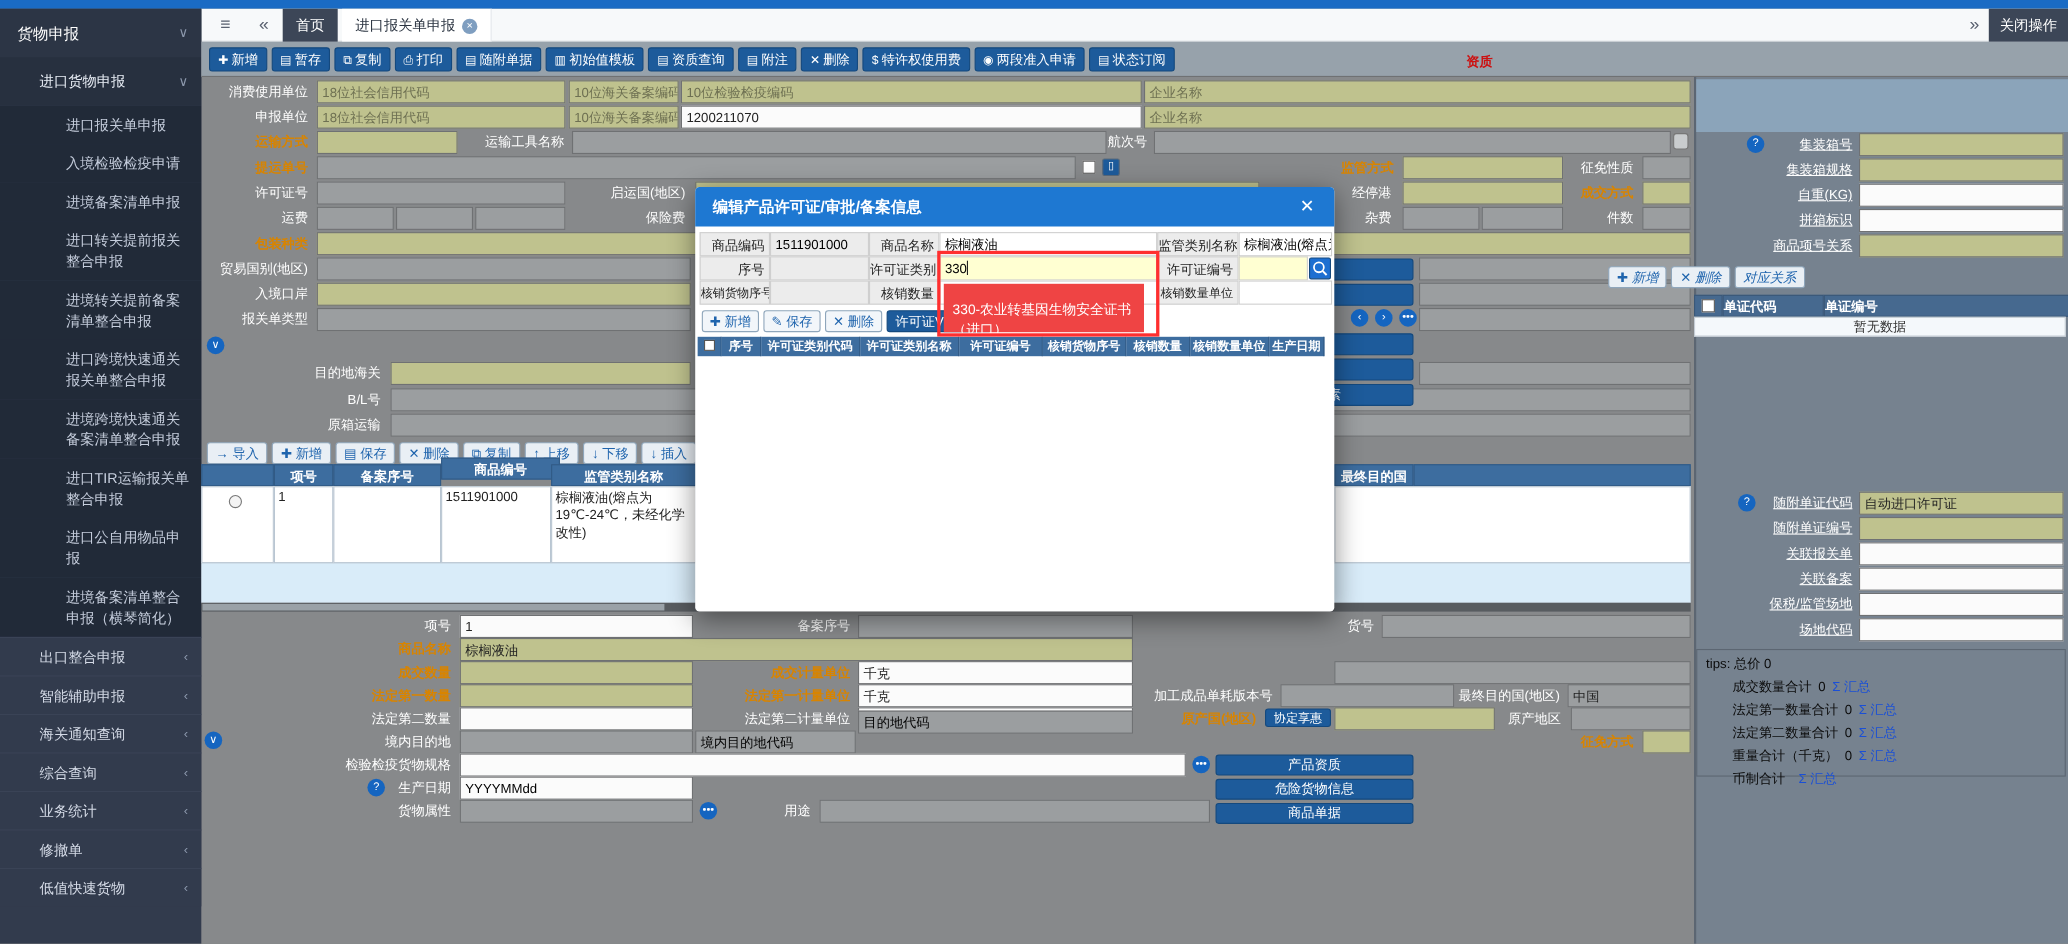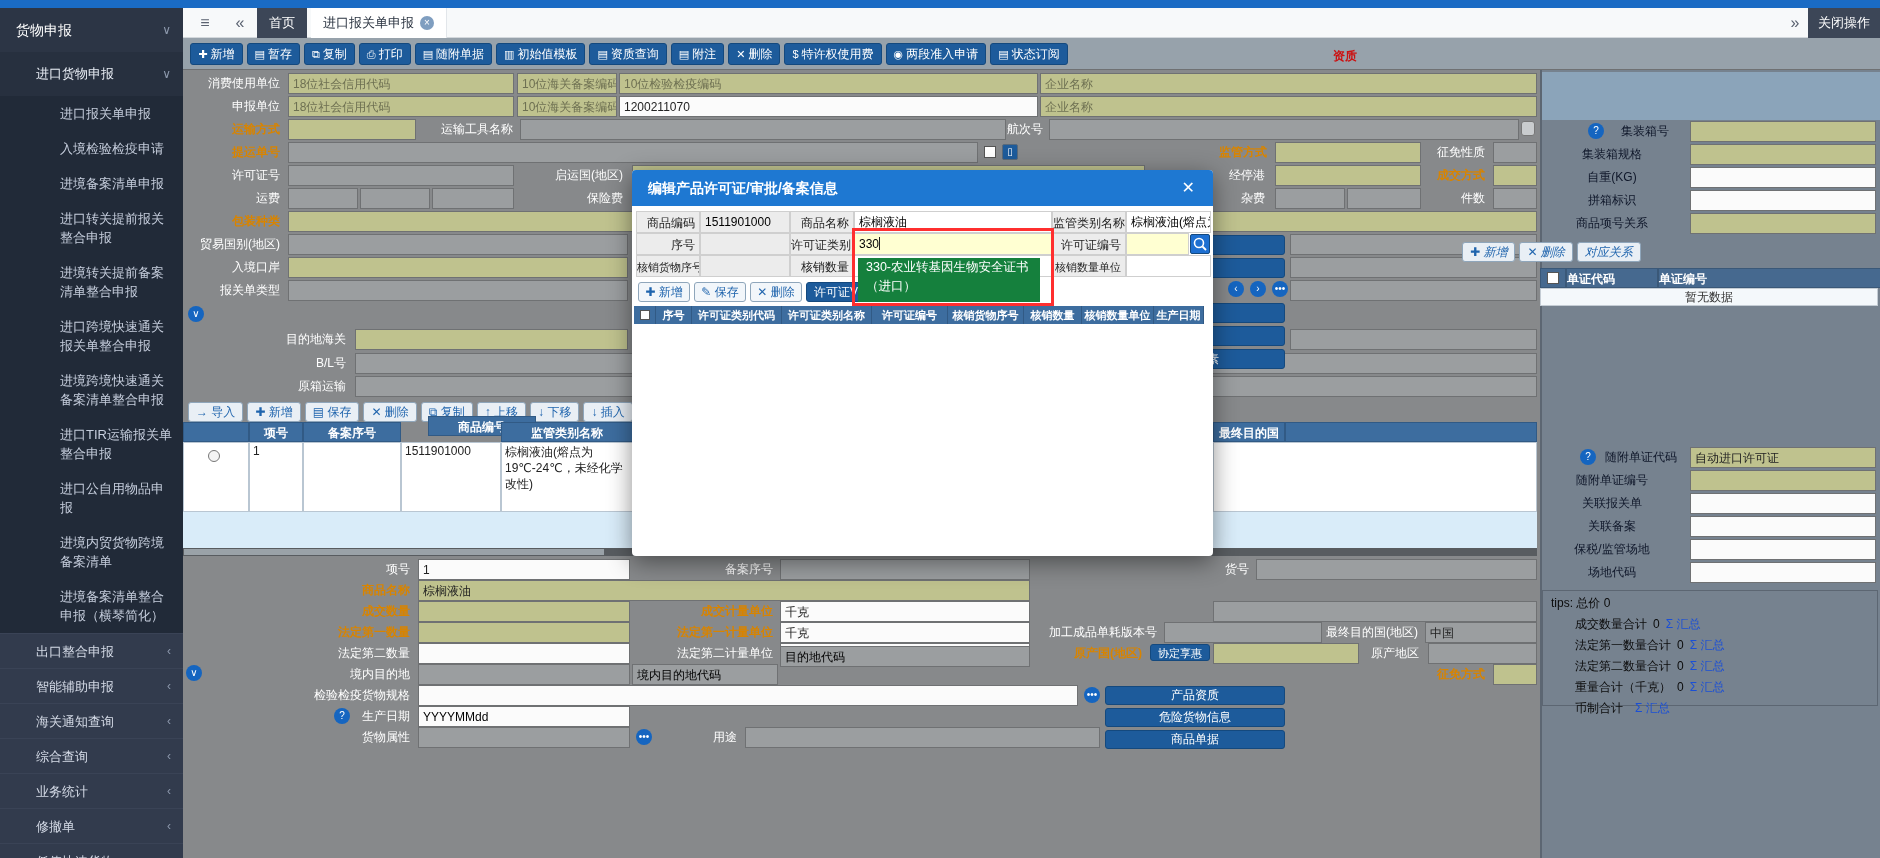--- a/index.html
+++ b/index.html
@@ -48,42 +48,42 @@
 
   
   .gridhead { position:absolute; height:20px; line-height:20px; background:#3d6d9f; color:#fff; text-align:center; border:1px solid #315a85; overflow:hidden; font-weight:bold; }
   .gridcell { position:absolute; background:#fff; border:1px solid #b9c6d2; color:#222; padding:1px 3px; overflow:hidden; }
   #grid-blue { background:#d9ecf9; }
   #grid-scroll { background:#585c60; }
   #grid-thumb { background:#9aa2a8; height:6px; margin:1px; width:420px; }
 
   
   #rpanel { left:1540px; top:70px; width:340px; height:788px; background:#76828f; border-left:2px solid #5c6672; }
-  .r-lb { position:absolute; height:23px; line-height:23px; text-align:center; padding-right:4px; color:#0f172a; white-space:nowrap; }
+  .r-lb { position:absolute; height:23px; line-height:23px; text-align:right; padding-right:4px; color:#ffffff; white-space:nowrap;text-decoration:underline; }
   .rth { position:absolute; height:20px; line-height:20px; background:#46698f; color:#fff; font-weight:bold; text-align:left; border:1px solid #3a5878; }
   .total-line { padding:2px 0 2px 32px; color:#0b0b0b; }
   .total-line .sum { color:#1a4fd6; cursor:pointer; margin-left:6px; }
   .total-line .tval { margin-left:6px; }
 
   
   #modal { left:632px; top:170px; width:581px; height:386px; background:#fff; border-radius:4px; box-shadow:0 6px 24px rgba(0,0,0,.45); z-index:10; }
   #modal-head { position:absolute; left:0; top:0; width:100%; height:36px; background:#1e78d2; border-radius:4px 4px 0 0; color:#fff; }
   #modal-title { position:absolute; left:16px; top:0; line-height:36px; font-size:14px; font-weight:bold; }
   #modal-x { position:absolute; right:18px; top:8px; font-size:16px; cursor:pointer; color:#fff; }
   .m-lb { position:absolute; height:22px; line-height:22px; text-align:right; padding-right:4px; color:#222; background:#ececec; border:1px solid #cfcfcf; overflow:hidden; white-space:nowrap; }
   .m-f { position:absolute; height:22px; line-height:20px; border:1px solid #cfcfcf; padding:0 4px; overflow:hidden; white-space:nowrap; background:#fff; }
   .m-gry { background:#ececec; }
   .m-ylw { background:#ffffd2; }
   .caret { display:inline-block; width:1px; height:13px; background:#222; vertical-align:-2px; }
   #m-search { position:absolute; left:1190px; top:234px; width:20px; height:20px; background:#1d6fd1; border:1px solid #14497e; border-radius:2px; z-index:13; cursor:pointer; }
   .mth { display:inline-block; height:18px; line-height:18px; background:#3d6d9f; color:#fff; font-weight:bold; text-align:center; border-right:1px solid #315a85; overflow:hidden; font-size:11px; vertical-align:top; }
   #m-empty { position:absolute; left:634px; top:324px; width:577px; height:18px; background:#fff; text-align:center; line-height:18px; color:#333; border:1px solid #d7dde3; }
   #m-blue { position:absolute; left:634px; top:342px; width:577px; height:156px; background:#ddeeff; }
   #m-warn { position:absolute; left:640px; top:504px; width:560px; color:#e60000; line-height:19px; font-size:12px; }
-  #dropdown { position:absolute; left:858px; top:258px; width:182px; height:44px; background:#15803d; color:#fff; padding:0 8px; line-height:19px; font-size:12.5px; z-index:11; cursor:pointer; }
+  #dropdown { position:absolute; left:858px; top:258px; width:182px; height:44px; background:#ef4444; color:#fff; padding:14px 8px; line-height:19px; font-size:12.5px; z-index:11; cursor:pointer; }
   #redbox { position:absolute; left:852px; top:228px; width:202px; height:78px; border:3px solid #ff2f2f; z-index:12; pointer-events:none; }
   .mlitebtn { position:absolute; height:20px; line-height:18px; text-align:center; background:#f2f6fa; border:1px solid #8fa6bb; border-radius:3px; color:#1f64ad; cursor:pointer; font-size:12px; }
   .mdarkbtn { position:absolute; height:20px; line-height:18px; text-align:center; background:#1d5b9b; border:1px solid #14497e; border-radius:3px; color:#fff; cursor:pointer; font-size:12px; }
 
   .radio { position:absolute; width:12px; height:12px; border-radius:50%; border:1px solid #777; background:#f4f4f4; cursor:pointer; }
   svg { display:block; }
 </style>
 </head>
 <body>
 
@@ -113,21 +113,20 @@
 
   <div class="sb-item">进口报关单申报</div>
       <div class="sb-item">入境检验检疫申请</div>
       <div class="sb-item">进境备案清单申报</div>
       <div class="sb-item">进口转关提前报关整合申报</div>
       <div class="sb-item">进境转关提前备案清单整合申报</div>
       <div class="sb-item">进口跨境快速通关报关单整合申报</div>
       <div class="sb-item">进境跨境快速通关备案清单整合申报</div>
       <div class="sb-item">进口TIR运输报关单整合申报</div>
       <div class="sb-item">进口公自用物品申报</div>
-      <div class="sb-item">进境内贸货物跨境备案清单</div>
       <div class="sb-item">进境备案清单整合申报（横琴简化）</div>
     </div>
   <div>
 
   <div class="sb-grp"><span>出口整合申报</span><span class="chev">‹</span></div>
       <div class="sb-grp"><span>智能辅助申报</span><span class="chev">‹</span></div>
       <div class="sb-grp"><span>海关通知查询</span><span class="chev">‹</span></div>
       <div class="sb-grp"><span>综合查询</span><span class="chev">‹</span></div>
       <div class="sb-grp"><span>业务统计</span><span class="chev">‹</span></div>
       <div class="sb-grp"><span>修撤单</span><span class="chev">‹</span></div>
@@ -230,21 +229,21 @@
 <div class="stub abs" style="left:1105px;top:303px;width:180px;height:20px;"></div>
 <div class="stub abs" style="left:1105px;top:326px;width:180px;height:20px;"></div>
 <div class="stub abs" style="left:1105px;top:349px;width:180px;height:20px;line-height:18px;">申报要素</div>
 
 <div class="abs" style="left:186px;top:400px;width:1100px;height:24px;white-space:nowrap;">
   <span><span class="litebtn"><span class="ic">→</span> <span>导入</span></span><span class="litebtn"><span class="ic">✚</span> <span>新增</span></span><span class="litebtn"><span class="ic">▤</span> <span>保存</span></span><span class="litebtn"><span class="ic">✕</span> <span>删除</span></span><span class="litebtn"><span class="ic">⧉</span> <span>复制</span></span><span class="litebtn"><span class="ic">↑</span> <span>上移</span></span><span class="litebtn"><span class="ic">↓</span> <span>下移</span></span><span class="litebtn"><span class="ic">↓</span> <span>插入</span></span><span class="litebtn"><span class="ic"></span> <span>重新归类</span></span></span>
 </div>
 <div class="gridhead abs" style="left:183px;top:422px;width:66px;"></div>
 <div class="gridhead abs" style="left:249px;top:422px;width:54px;">项号</div>
 <div class="gridhead abs" style="left:303px;top:422px;width:98px;">备案序号</div>
-<div class="gridhead abs" style="left:401px;top:416px;width:108px;margin-left:27px;">商品编号</div>
+<div class="gridhead abs" style="left:401px;top:416px;width:108px;">商品编号</div>
 <div class="gridhead abs" style="left:501px;top:422px;width:132px;">监管类别名称</div>
 <div class="gridhead abs" style="left:633px;top:422px;width:580px;"></div>
 <div class="gridhead abs" style="left:1213px;top:422px;width:72px;">最终目的国</div>
 <div class="gridhead abs" style="left:1285px;top:422px;width:252px;"></div>
 
 <div class="gridcell abs" style="left:183px;top:442px;width:66px;height:70px;"></div>
 <div class="radio abs" style="left:208px;top:450px;"></div>
 <div class="gridcell abs" style="left:249px;top:442px;width:54px;height:70px;">1</div>
 <div class="gridcell abs" style="left:303px;top:442px;width:98px;height:70px;"></div>
 <div class="gridcell abs" style="left:401px;top:442px;width:100px;height:70px;">1511901000</div>

